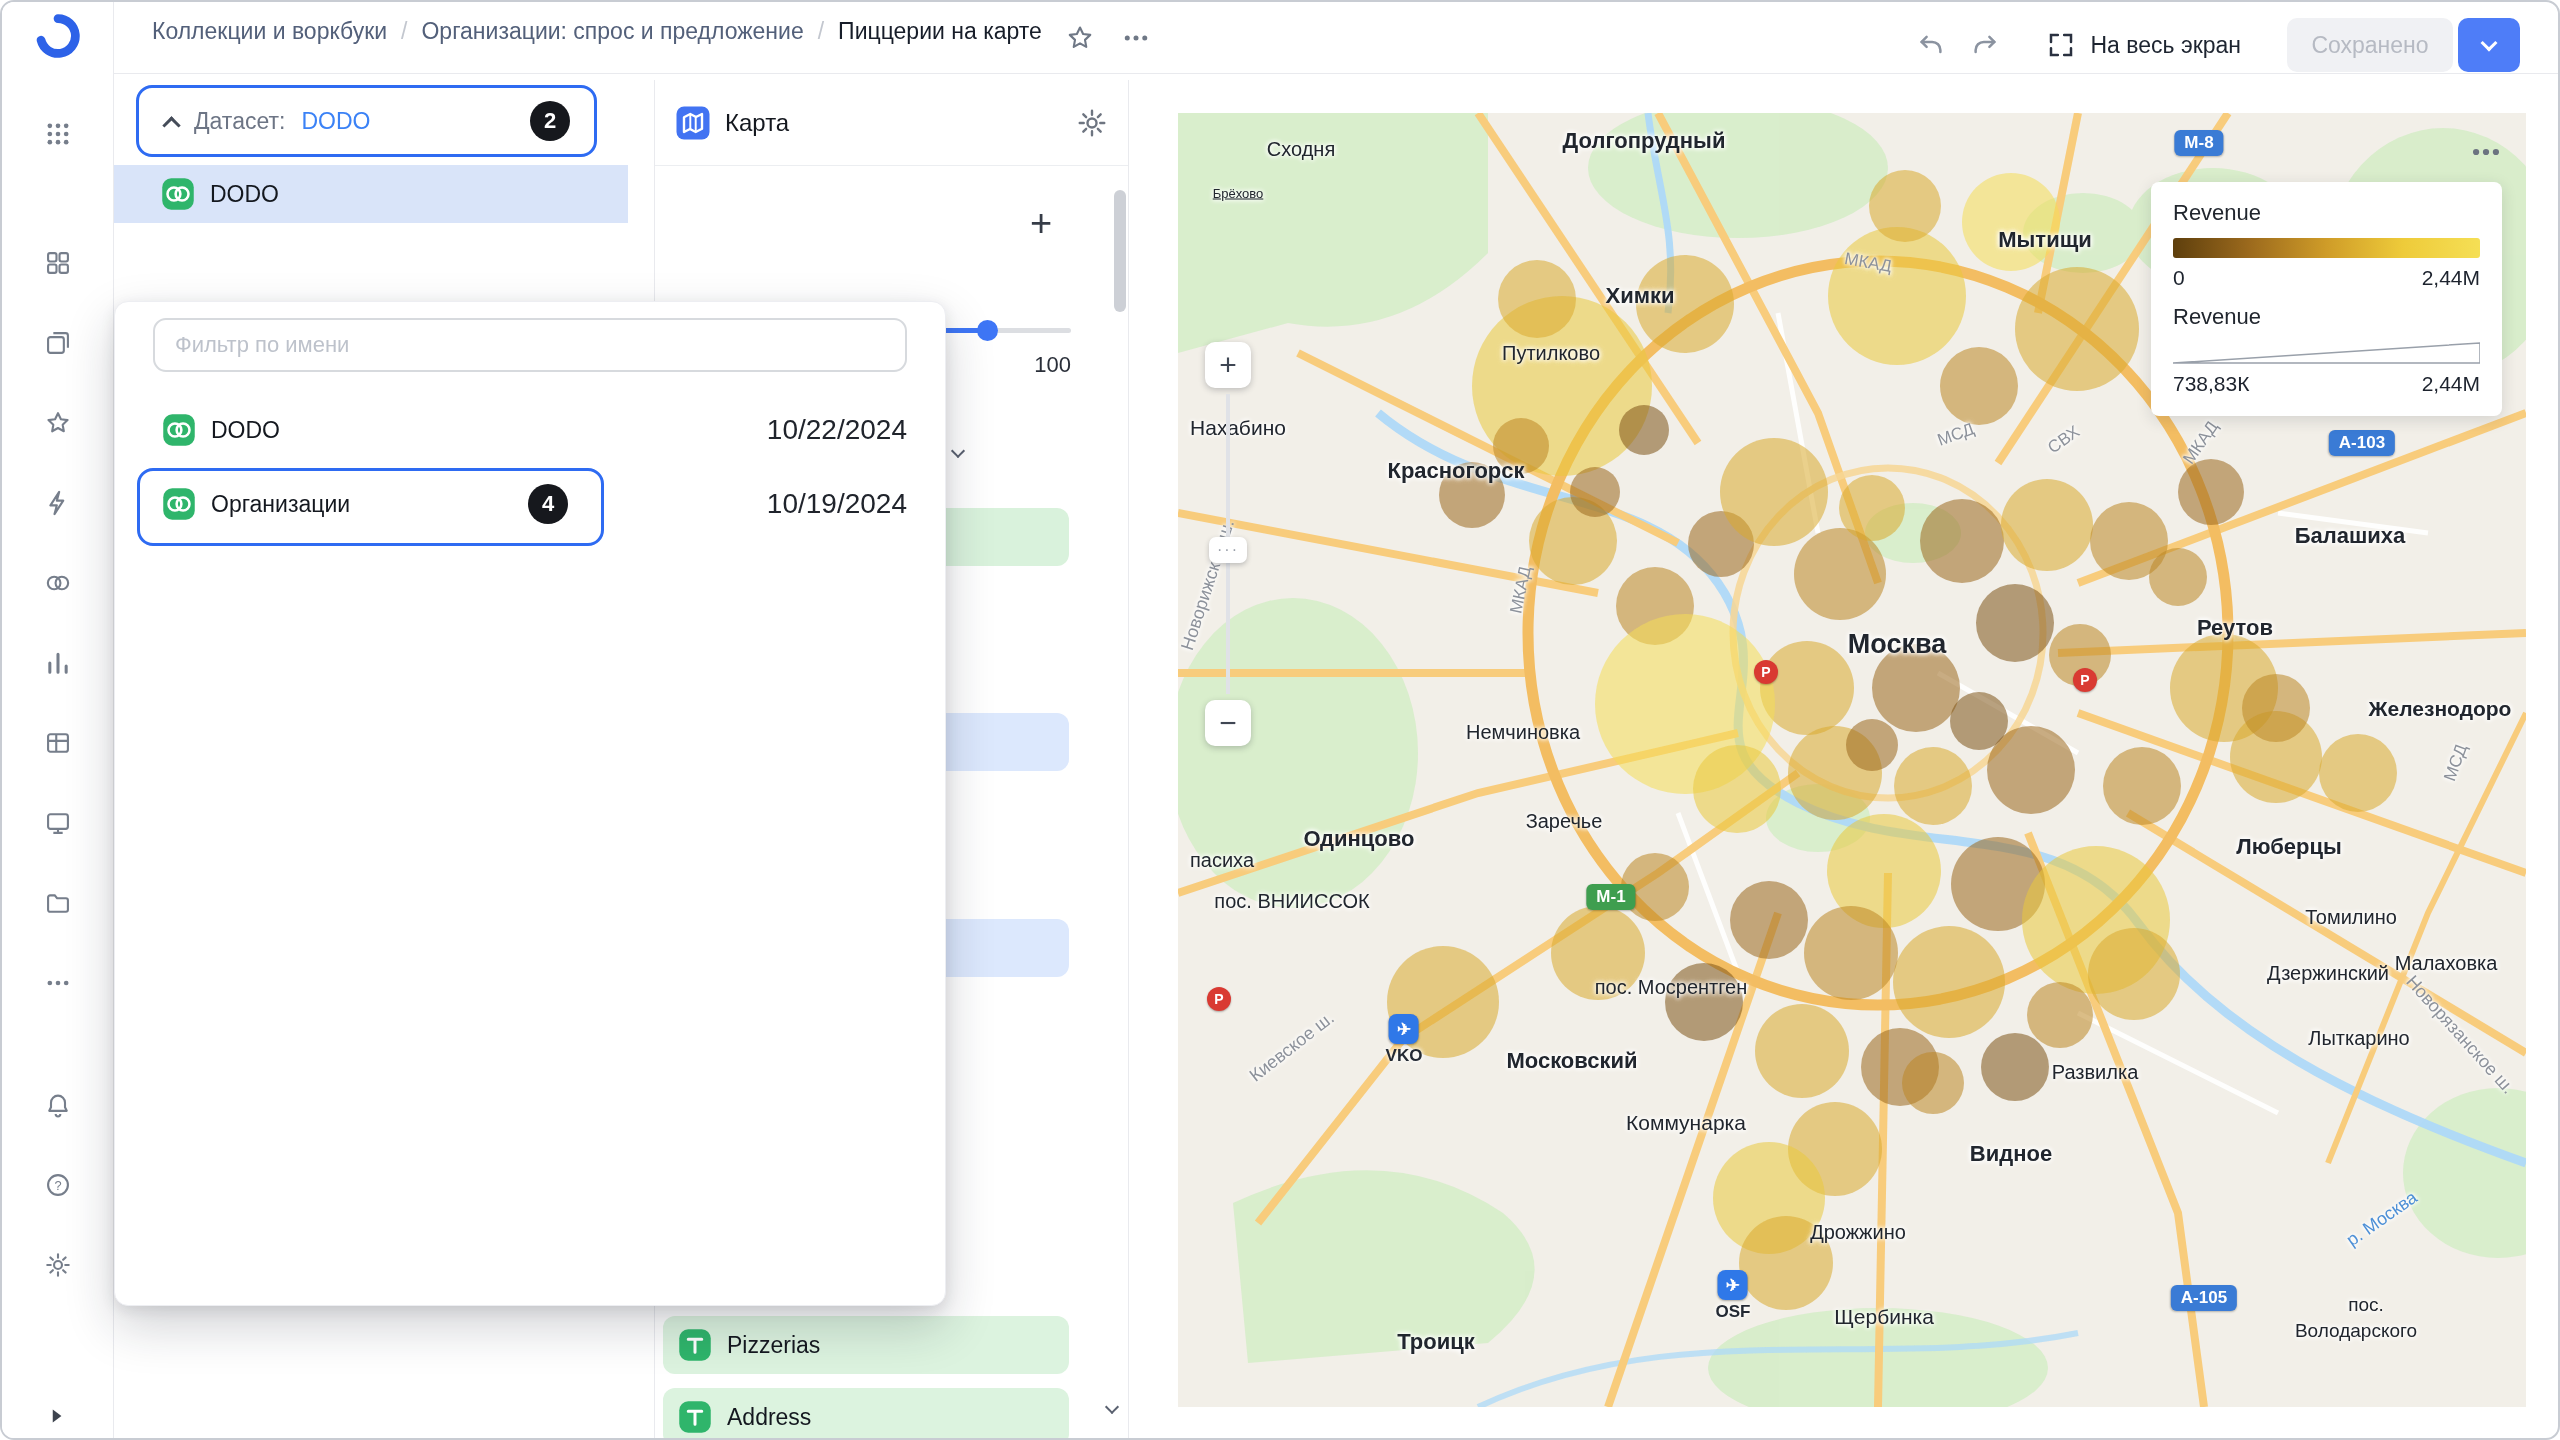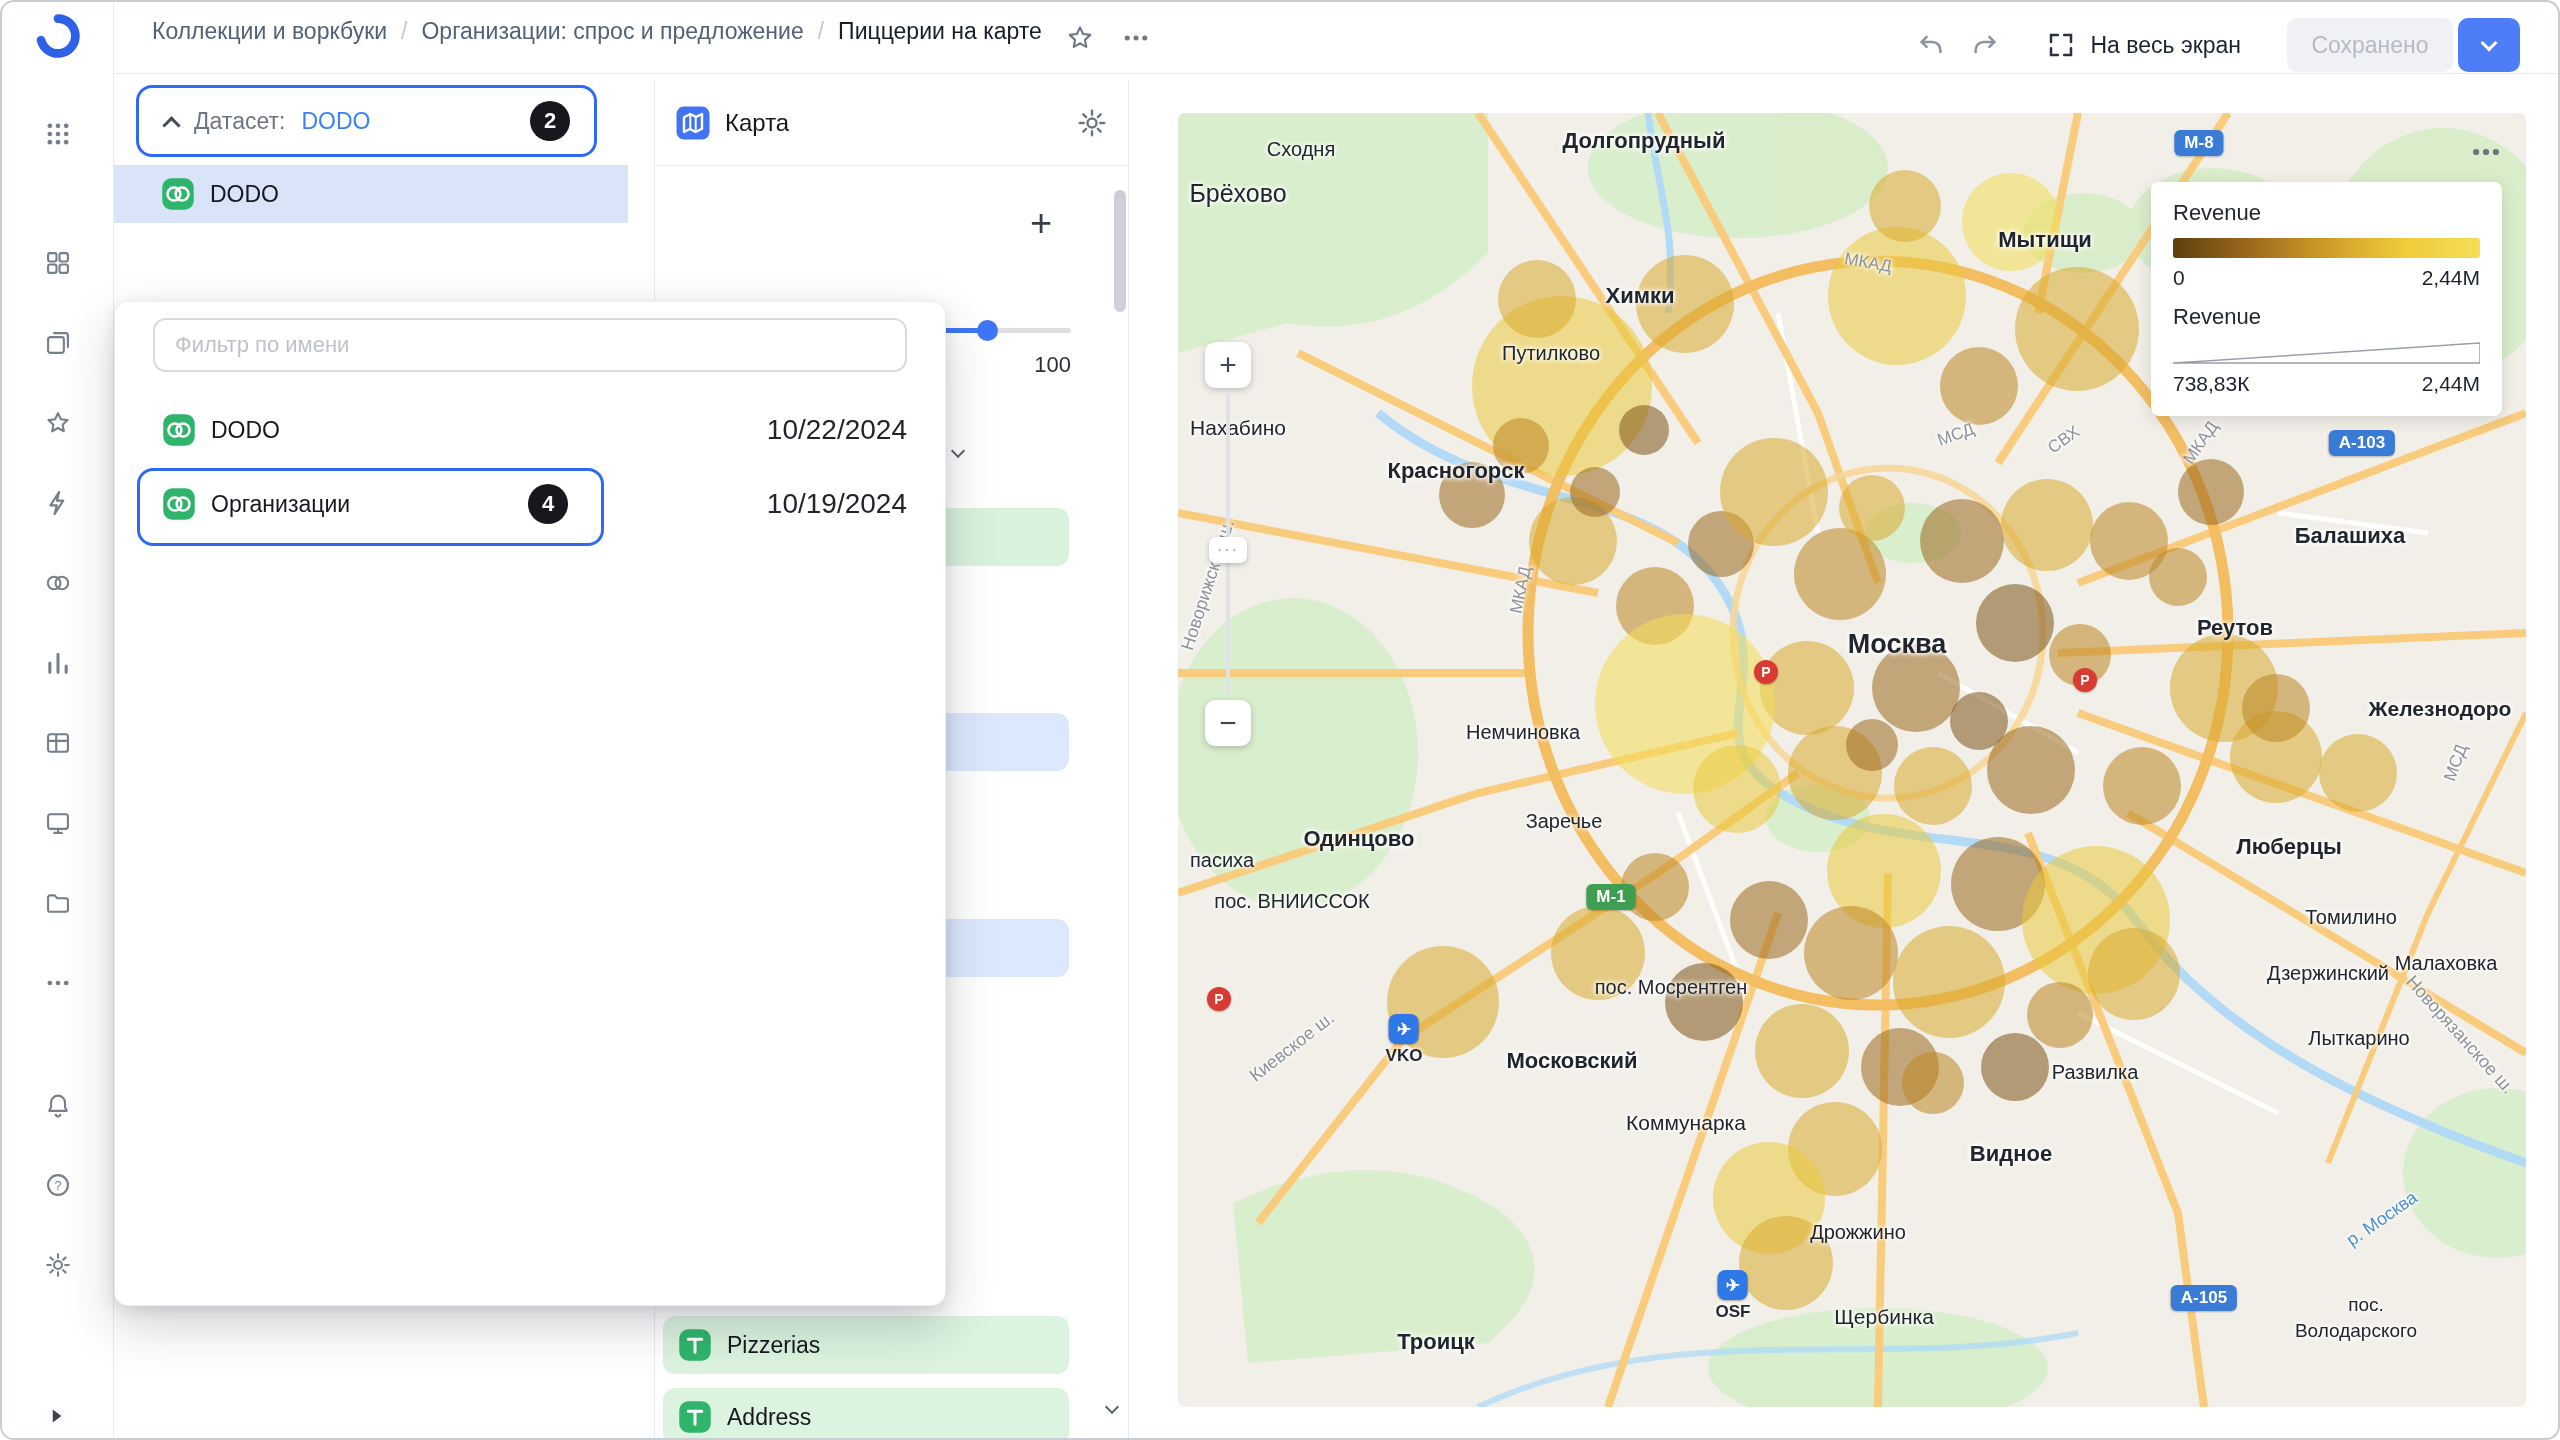--- a/index.html
+++ b/index.html
@@ -109,21 +109,21 @@
   .chip-part.blue  { background:#dce8fd; }
   .field-chip { position:absolute; left:8px; width:406px; height:58px; border-radius:12px;
               background:#dcf3df; display:flex; align-items:center; padding-left:14px; gap:14px;
               font-size:23px; color:#14181f; cursor:pointer; }
   .cfg-scrollbar { position:absolute; left:459px; top:110px; width:12px; height:122px;
               background:#cdd0d6; border-radius:6px; cursor:pointer; }
   .scroll-down { position:absolute; left:452px; top:1322px; }
 
   
   .map { position:absolute; left:1176px; top:111px; width:1348px; height:1294px;
-         border-radius:8px; overflow:hidden; background:#f2efe8; }
+         border-radius:0; overflow:hidden; background:#f2efe8; }
   .map-base { position:absolute; inset:0; width:100%; height:100%; }
   .map-bubbles,.map-labels,.map-pois { position:absolute; inset:0; }
   .bubble { position:absolute; border-radius:50%; opacity:.55; }
   .map-label { position:absolute; color:#21262e; white-space:nowrap;
          text-shadow:0 0 4px #fff,0 0 4px #fff,0 0 6px #fff; }
   .map-label.bold { font-weight:700; }
   .road-badge { position:absolute; transform:translate(-50%,-50%); color:#fff; font-size:17px;
          font-weight:700; padding:3px 10px; border-radius:6px; white-space:nowrap;
          box-shadow:0 1px 2px rgba(0,0,0,.25); }
   .poi { position:absolute; transform:translate(-50%,-50%); display:flex; flex-direction:column;
@@ -521,21 +521,21 @@
         <div class="bubble" style="left: 1141px; top: 621px; height: 78px; width: 78px; background: rgb(216, 169, 46);"></div>
         <div class="bubble" style="left: 1064px; top: 561px; height: 68px; width: 68px; background: rgb(187, 134, 37);"></div>
         <div class="bubble" style="left: 392px; top: 354px; height: 50px; width: 50px; background: rgb(154, 104, 29);"></div>
         <div class="bubble" style="left: 971px; top: 435px; height: 58px; width: 58px; background: rgb(187, 134, 37);"></div>
         <div class="bubble" style="left: 772px; top: 579px; height: 58px; width: 58px; background: rgb(125, 84, 24);"></div>
         <div class="bubble" style="left: 668px; top: 606px; height: 52px; width: 52px; background: rgb(154, 104, 29);"></div>
         <div class="bubble" style="left: 849px; top: 869px; height: 66px; width: 66px; background: rgb(187, 134, 37);"></div>
       </div>
     <div class="map-labels">
         <span class="map-label" style="left: 123px; top: 36px; font-size: 20px; transform: translate(-50%, -50%);">Сходня</span>
-        <span class="map-label" style="left: 60px; top: 80px; font-size: 25px; transform: translate(-50%, -50%);">Брёхово</span>
+        <span class="map-label" style="left: 60px; top: 80px; font-size: 13px; transform: translate(-50%, -50%); text-decoration: underline;">Брёхово</span>
         <span class="map-label bold" style="left: 466px; top: 28px; font-size: 22px; transform: translate(-50%, -50%);">Долгопрудный</span>
         <span class="map-label bold" style="left: 855px; top: 127px; font-size: 22px; transform: translate(-50%, -50%); margin-left: 12px;">Мытищи</span>
         <span class="map-label bold" style="left: 462px; top: 183px; font-size: 22px; transform: translate(-50%, -50%);">Химки</span>
         <span class="map-label" style="left: 373px; top: 240px; font-size: 20px; transform: translate(-50%, -50%);">Путилково</span>
         <span class="map-label" style="left: 60px; top: 315px; font-size: 21px; transform: translate(-50%, -50%);">Нахабино</span>
         <span class="map-label bold" style="left: 278px; top: 358px; font-size: 22px; transform: translate(-50%, -50%);">Красногорск</span>
         <span class="map-label bold" style="left: 1172px; top: 423px; font-size: 22px; transform: translate(-50%, -50%);">Балашиха</span>
         <span class="map-label bold" style="left: 1057px; top: 515px; font-size: 22px; transform: translate(-50%, -50%);">Реутов</span>
         <span class="map-label bold" style="left: 1262px; top: 596px; font-size: 21px; transform: translate(-50%, -50%);">Железнодоро</span>
         <span class="map-label bold" style="left: 719px; top: 531px; font-size: 27px; transform: translate(-50%, -50%);">Москва</span>

